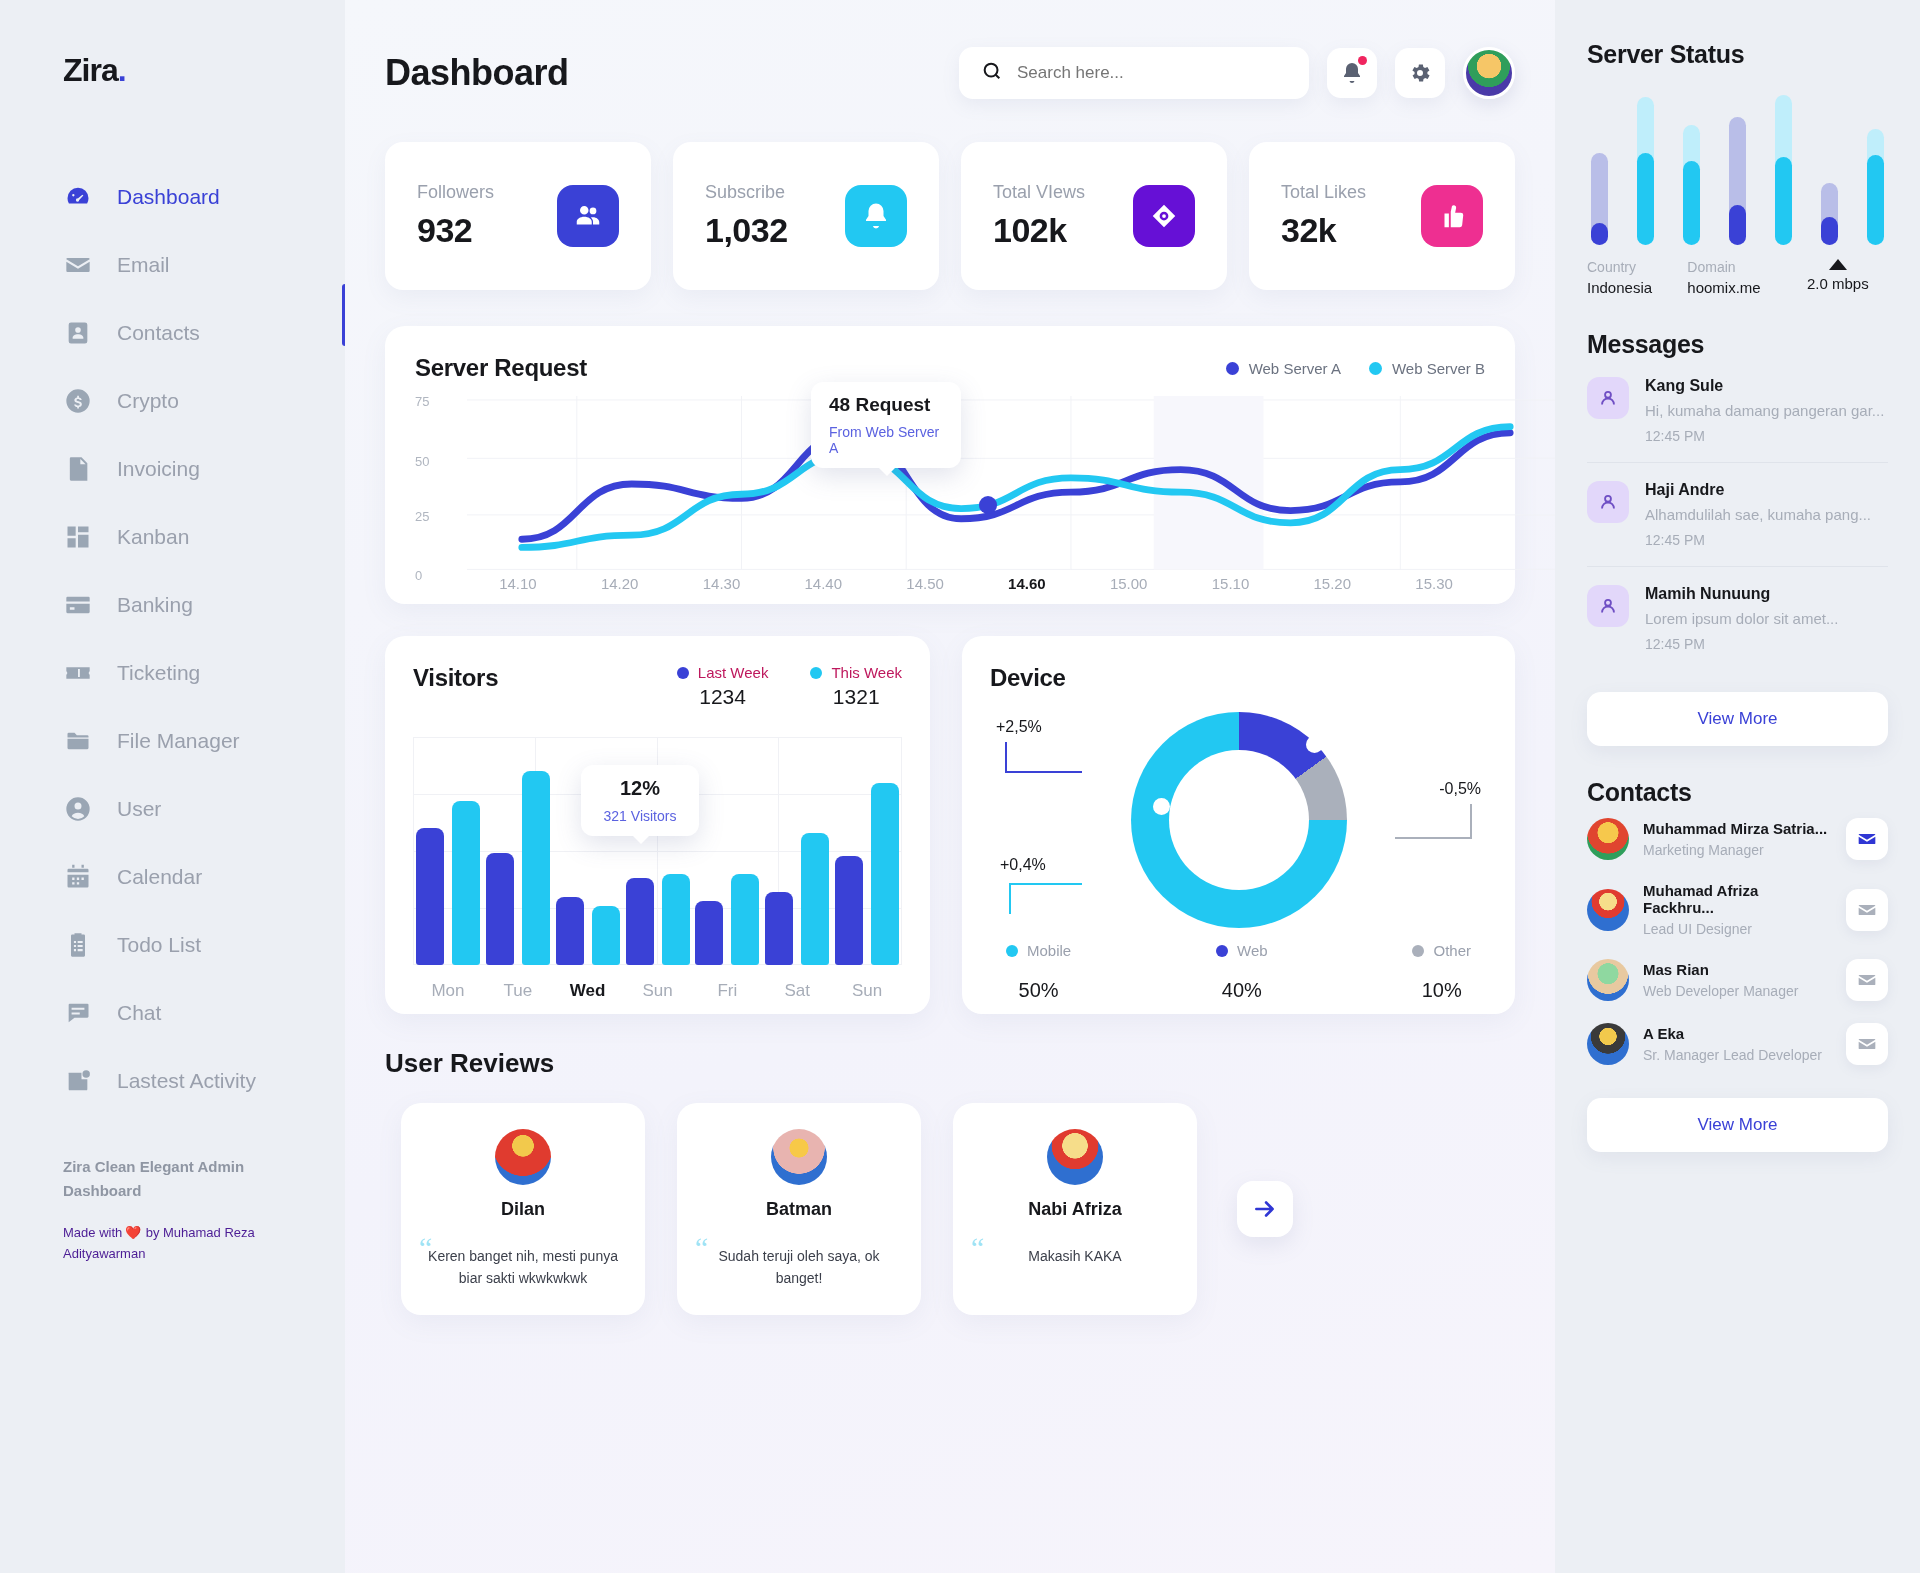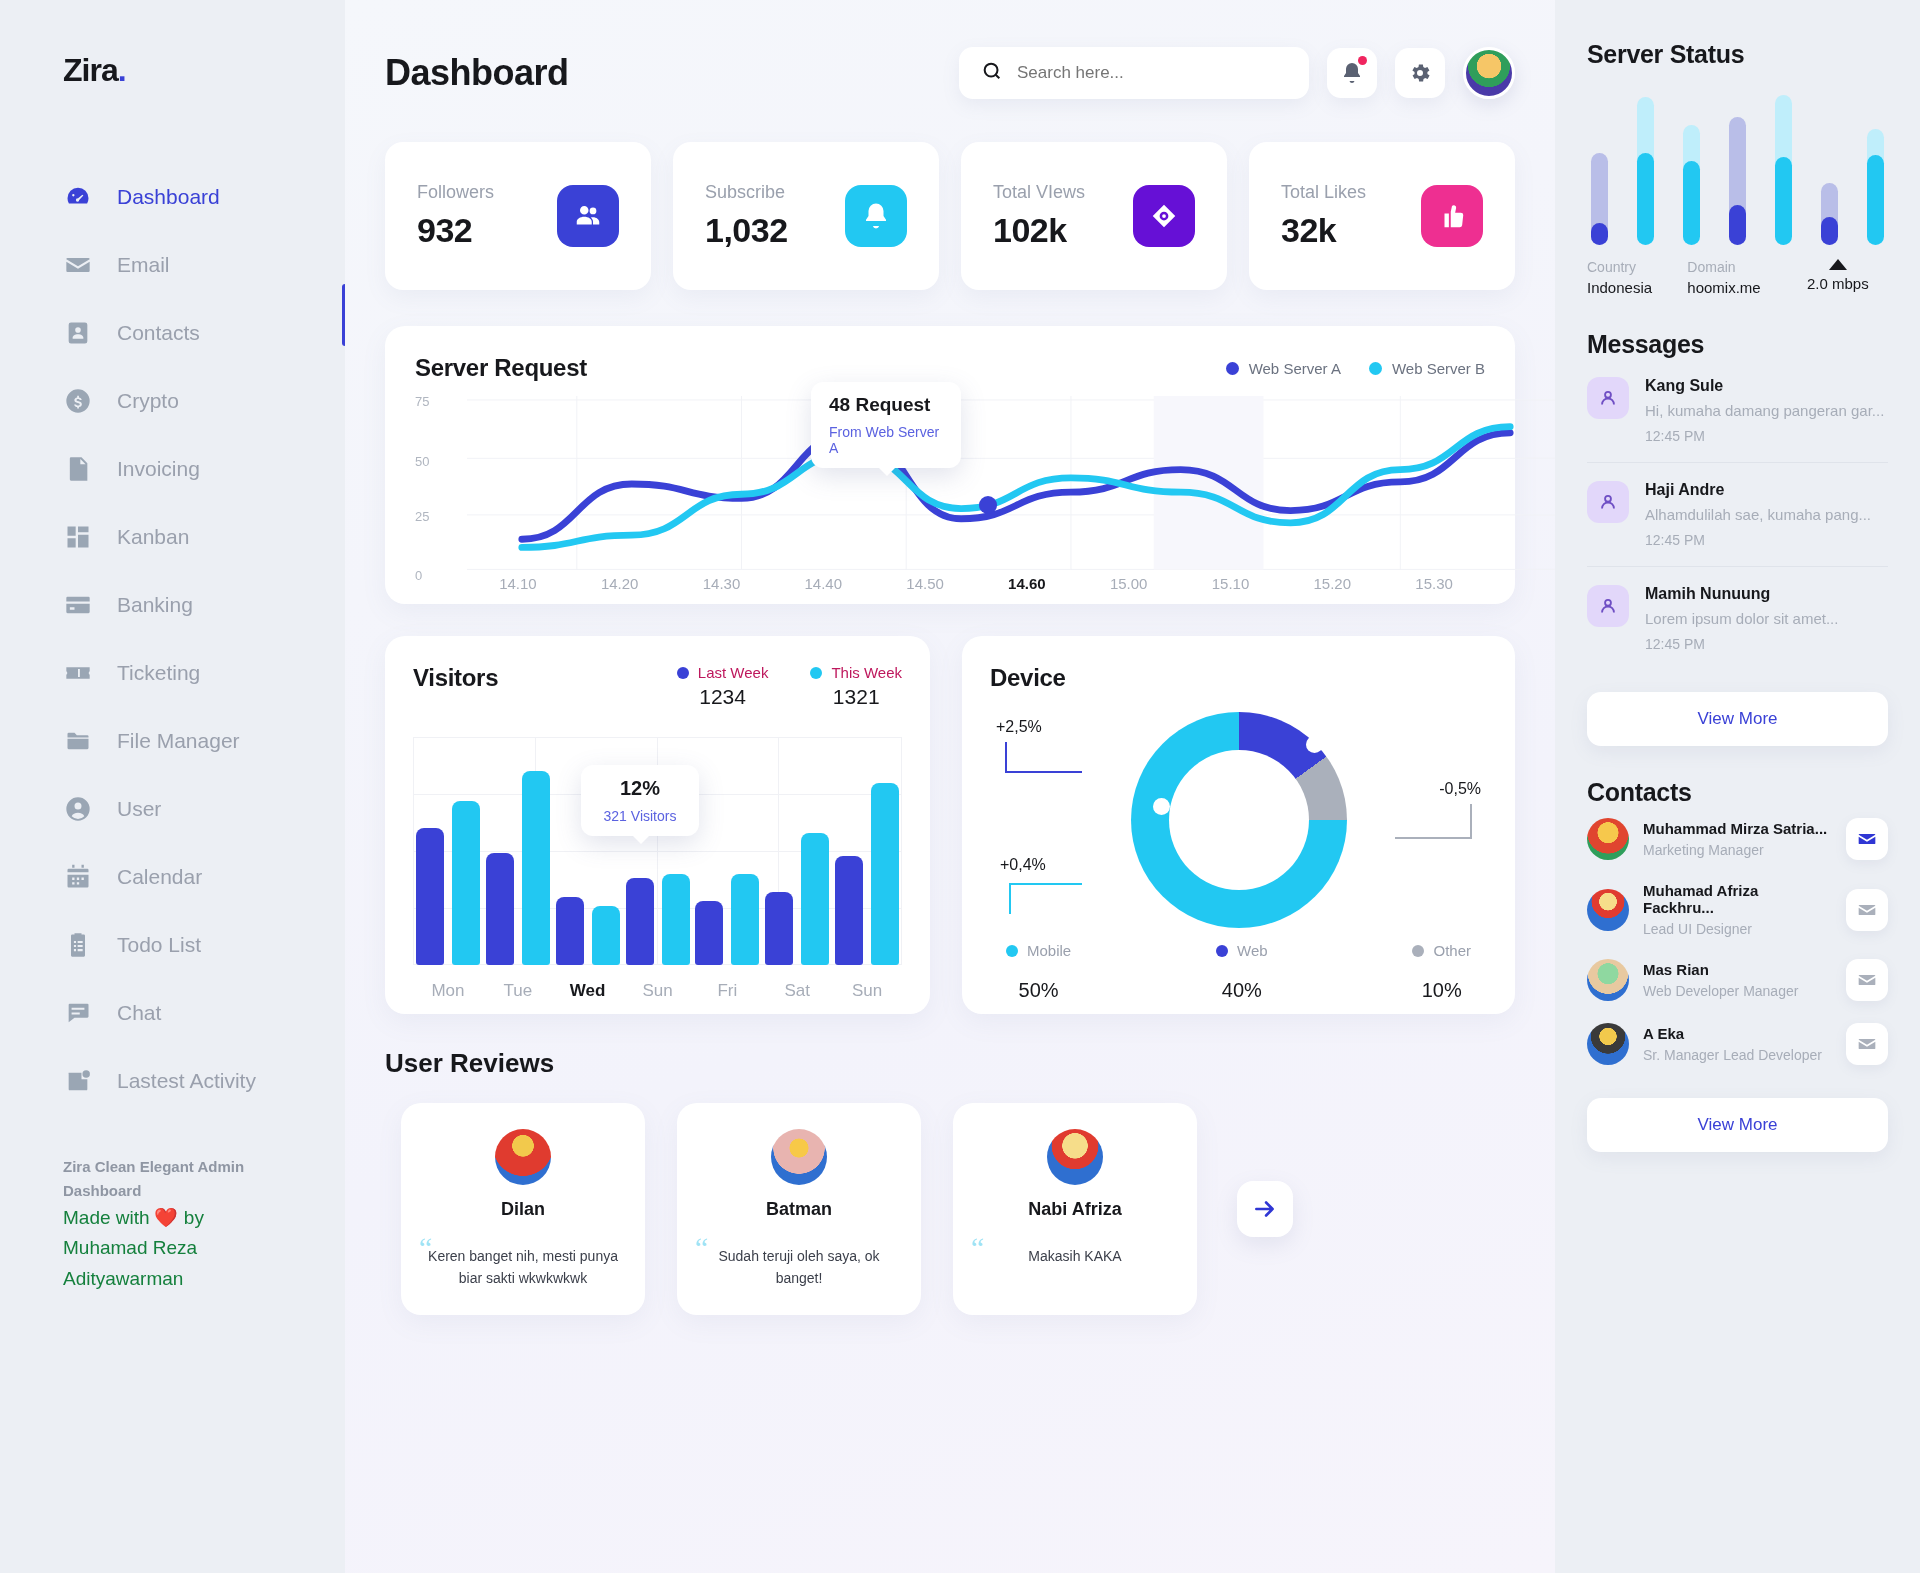--- a/index.html
+++ b/index.html
@@ -29,21 +29,21 @@
   .nav-item.active .nav-label { color: #3a41d6; font-weight: 500; }
   .nav-ico { width: 30px; height: 30px; display:flex; align-items:center; justify-content:center; }
   .nav-ico svg { width: 28px; height: 28px; fill: #9aa6b4; }
   .nav-item.active .nav-ico svg { fill: #3a41d6; }
   .active-bar {
     position: absolute; left: 342px; top: 284px; width: 6px; height: 62px;
     background: #3a41d6; border-radius: 4px;
   }
   .side-foot { padding: 40px 63px 0 63px; }
   .side-foot .t1 { font-size: 15px; font-weight: 700; color: #8f96a3; line-height: 1.6; }
-  .side-foot .t2 { font-size: 19px; color: #15803d; line-height: 1.6; }
+  .side-foot .t2 { font-size: 13px; color: #4c1d95; line-height: 1.6; margin-top: 20px; }
 
   
   .main {
     position: absolute; left: 345px; top: 0; width: 1210px; height: 1573px;
     background: linear-gradient(160deg,#f5f7fb 0%, #f3f3fb 60%, #f6f4fb 100%);
     padding: 40px 40px 0 40px;
   }
   .topbar { display: flex; align-items: center; height: 66px; }
   .page-title { font-size: 36px; font-weight: 800; color: #17181c; letter-spacing: -0.5px; }
   .search {

